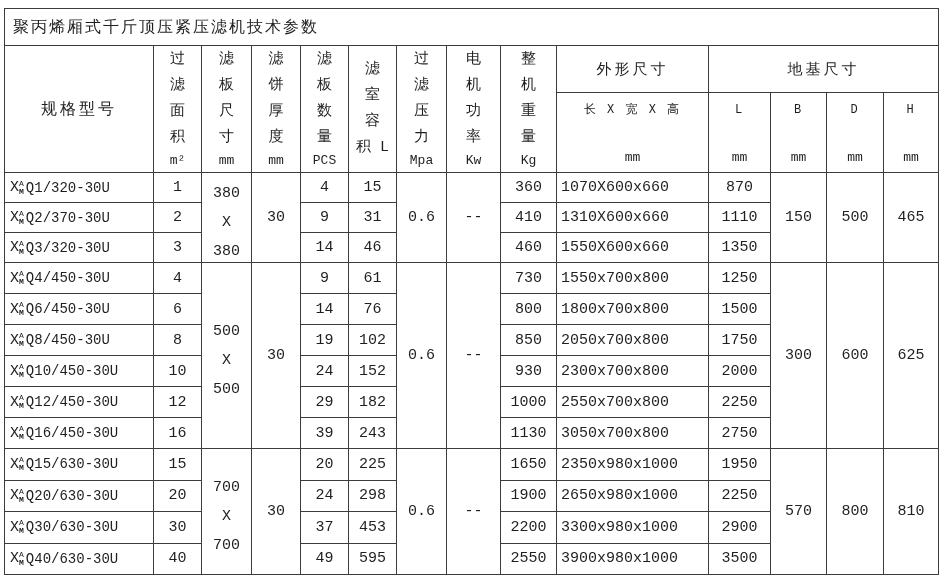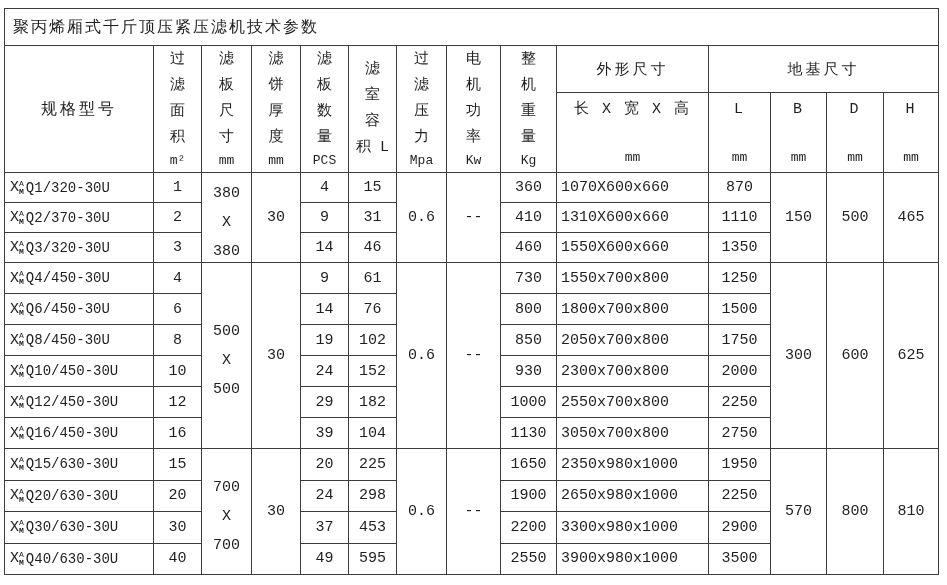--- a/index.html
+++ b/index.html
@@ -17,21 +17,21 @@
      font-size:16px;letter-spacing:2px;}
   
   tr.h1 td{height:46px;}
   tr.h2 td{height:79px;}
   .model-head{font-size:16px;letter-spacing:3px;}
   .group-head{font-size:15px;letter-spacing:3px;}
   .vcell{vertical-align:middle;}
   .vch{line-height:26px;font-size:15px;}
   .vunit{line-height:20px;font-size:13px;text-align:center;}
   .subhead{height:79px;}
-  .subhead .sublabel{padding-top:8px;font-size:15px;letter-spacing:2px;line-height:18px;}
+  .subhead .sublabel{padding-top:8px;font-size:12px;letter-spacing:2px;line-height:18px;}
   .subhead .subunit{padding-bottom:6px;font-size:13px;line-height:16px;}
   .subflex{display:flex;flex-direction:column;justify-content:space-between;height:79px;}
   
   tbody tr.g0{height:30px;}
   tbody tr.g1{height:31px;}
   tbody tr.g2{height:31.5px;}
   td.model-cell{text-align:left;font-size:14px;}
   .model-wrap{display:flex;align-items:center;padding-left:5px;}
   .xbase{font-size:15px;}
   .supsub{display:inline-flex;flex-direction:column;align-items:center;
@@ -331,21 +331,21 @@
               <span class="xbase">X</span>
               <span class="supsub">
                 <span class="ss-sup">A</span>
                 <span class="ss-sub">M</span>
               </span>
               <span class="mname">Q16/450-30U</span>
             </span>
           </td>
           <td>16</td>
           <td>39</td>
-          <td>104</td>
+          <td>243</td>
           <td>1130</td>
           <td class="dims-cell">3050x700x800</td>
           <td>2750</td>
         </tr>
         <tr class="g2">
           <td class="model-cell">
             <span class="model-wrap">
               <span class="xbase">X</span>
               <span class="supsub">
                 <span class="ss-sup">A</span>

